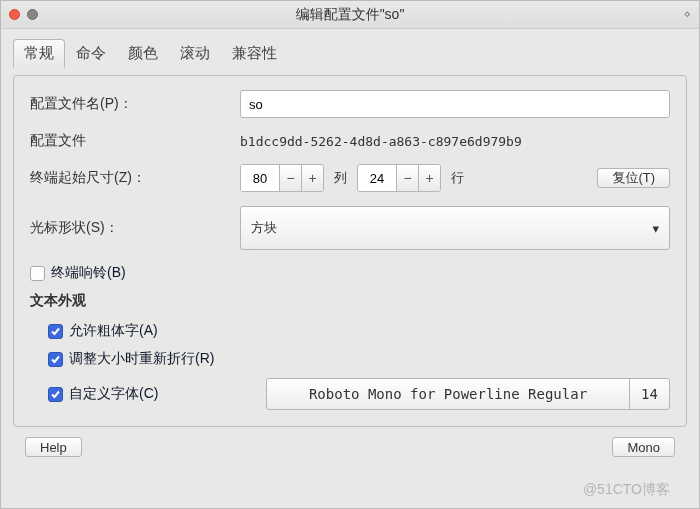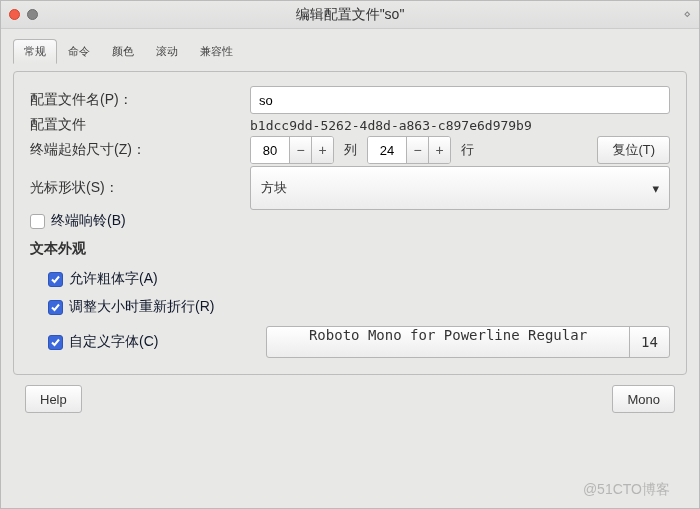--- a/index.html
+++ b/index.html
@@ -6,44 +6,44 @@
 body { font-family: sans-serif; font-size: 13px; background: #e8e8e7; color: #333; width: 700px; height: 509px; overflow: hidden; }
 .window { width: 700px; height: 509px; background: #e8e8e7; border: 1px solid #bbb; }
 .titlebar { height: 28px; background: linear-gradient(#e8e8e7,#dedede); border-bottom: 1px solid #ccc; display: flex; align-items: center; padding: 0 8px; position: relative; }
 .tb-btn { width: 11px; height: 11px; border-radius: 50%; margin-right: 7px; }
 .tb-close { background: #f25e49; border: 1px solid #d6442e; }
 .tb-min { background: #878787; border: 1px solid #6d6d6d; }
 .tb-title { position: absolute; left: 0; right: 0; text-align: center; font-size: 14px; color: #333; pointer-events: none; }
 .tb-anchor { position: absolute; right: 8px; top: 6px; font-size: 12px; color: #888; }
 .content { padding: 10px 12px 8px 12px; }
 .tabbar { display: flex; gap: 0; margin-bottom: 8px; }
-.tab { padding: 4px 10px; font-size: 11px; color: #444; border: 1px solid transparent; border-radius: 4px 4px 0 0; cursor: pointer; }
+.tab { padding: 4px 10px; font-size: 15px; color: #444; border: 1px solid transparent; border-radius: 4px 4px 0 0; cursor: pointer; }
 .tab.active { background: linear-gradient(#fafafa,#e8e8e7); border: 1px solid #b8b8b8; border-bottom: 1px solid #e8e8e7; position: relative; z-index: 2; }
 .tab-pane { border: 1px solid #bdbdbd; border-radius: 4px; background: #e8e8e7; margin-top: -1px; padding: 14px 16px 16px 16px; position: relative; }
-.row { display: flex; align-items: center; margin-bottom: 2px; gap: 10px; }
+.row { display: flex; align-items: center; margin-bottom: 14px; }
 .label-col { width: 210px; color: #333; font-size: 14px; }
 .value-col { flex: 1; display: flex; align-items: center; gap: 10px; }
 input.text-input { width: 100%; height: 28px; border: 1px solid #b5b5b5; border-radius: 3px; background: #fff; padding: 4px 8px; font-size: 13px; font-family: inherit; }
 .static-text { font-size: 13px; color: #333; font-family: monospace; }
 .spinner { display: flex; align-items: center; height: 28px; border: 1px solid #b5b5b5; border-radius: 3px; background: #fff; overflow: hidden; }
 .spinner input { width: 38px; border: none; text-align: center; font-size: 13px; height: 100%; outline: none; }
 .spinner .sbtn { width: 22px; height: 100%; border-left: 1px solid #b5b5b5; background: linear-gradient(#fff,#e9e9e9); display: flex; align-items: center; justify-content: center; font-size: 14px; cursor: pointer; user-select: none; color: #555; }
 .unit { font-size: 13px; color: #333; }
-.btn { height: 28px; padding: 0 14px; border: 1px solid #b5b5b5; border-radius: 3px; background: linear-gradient(#fff,#ebebeb); font-size: 13px; cursor: pointer; color: #333; display: flex; align-items: center; }
+.btn { height: 20px; padding: 0 14px; border: 1px solid #b5b5b5; border-radius: 3px; background: linear-gradient(#fff,#ebebeb); font-size: 13px; cursor: pointer; color: #333; display: flex; align-items: center; }
 .combo { flex: 1; height: 44px; border: 1px solid #b5b5b5; border-radius: 3px; background: linear-gradient(#fff,#ececec); display: flex; align-items: center; padding: 0 10px; justify-content: space-between; cursor: pointer; font-size: 13px; }
 .combo .chev { margin-left: 6px; }
 .chk-row { display: flex; align-items: center; gap: 6px; margin-bottom: 10px; font-size: 14px; color: #0f172a; }
 .chk { width: 15px; height: 15px; border: 1px solid #aaa; border-radius: 3px; background: #fff; display: flex; align-items: center; justify-content: center; cursor: pointer; }
 .chk.checked { background: #3b68db; border-color: #2e55b7; }
 .chk.checked svg { display: block; }
 .chk svg { display: none; }
 .section-title { font-weight: bold; font-size: 14px; margin: 8px 0 12px 0; color: #333; }
 .indent { padding-left: 18px; }
 .font-row { display: flex; align-items: center; gap: 8px; }
-.font-btn { flex: 1; height: 32px; border: 1px solid #b5b5b5; border-radius: 3px; background: linear-gradient(#fff,#ececec); display: flex; align-items: flex-start; cursor: pointer; font-family: monospace; font-size: 14px; overflow: hidden; }
+.font-btn { flex: 1; height: 32px; border: 1px solid #b5b5b5; border-radius: 3px; background: linear-gradient(#fff,#ececec); display: flex; align-items: center; cursor: pointer; font-family: monospace; font-size: 14px; overflow: hidden; }
 .font-btn .fname { flex: 1; text-align: center; padding: 0 10px; }
 .font-btn .fsize { width: 40px; border-left: 1px solid #b5b5b5; height: 100%; display: flex; align-items: center; justify-content: center; }
 .footer { display: flex; justify-content: space-between; padding: 10px 12px; }
 .watermark { position: absolute; right: 30px; bottom: 10px; color: rgba(120,120,120,0.45); font-size: 14px; pointer-events: none; }
 </style>
 </head>
 <body>
 <div class="window">
 
   <div class="titlebar">

